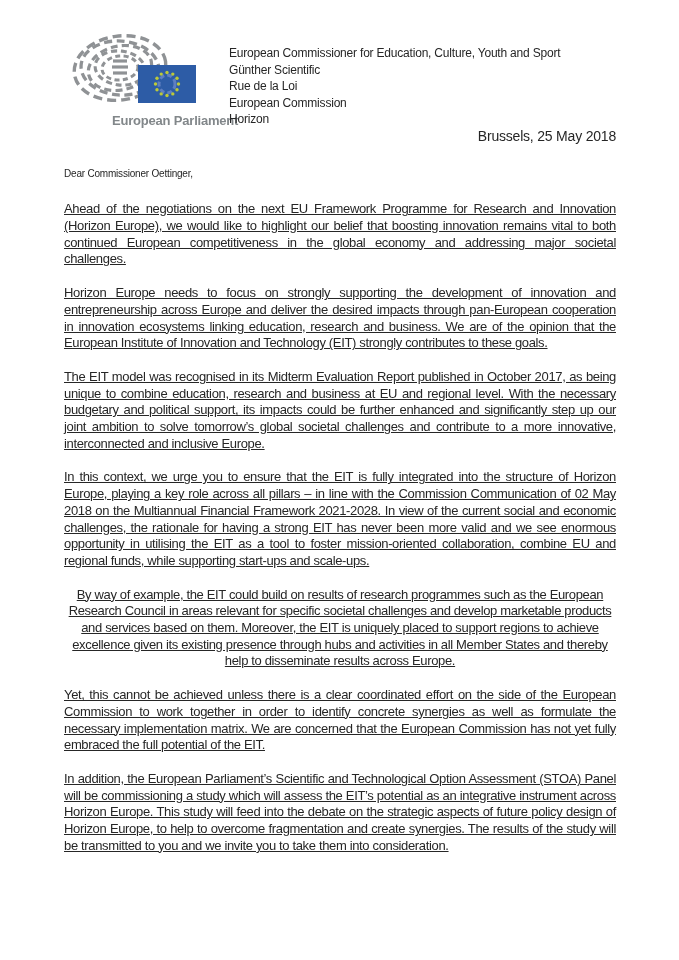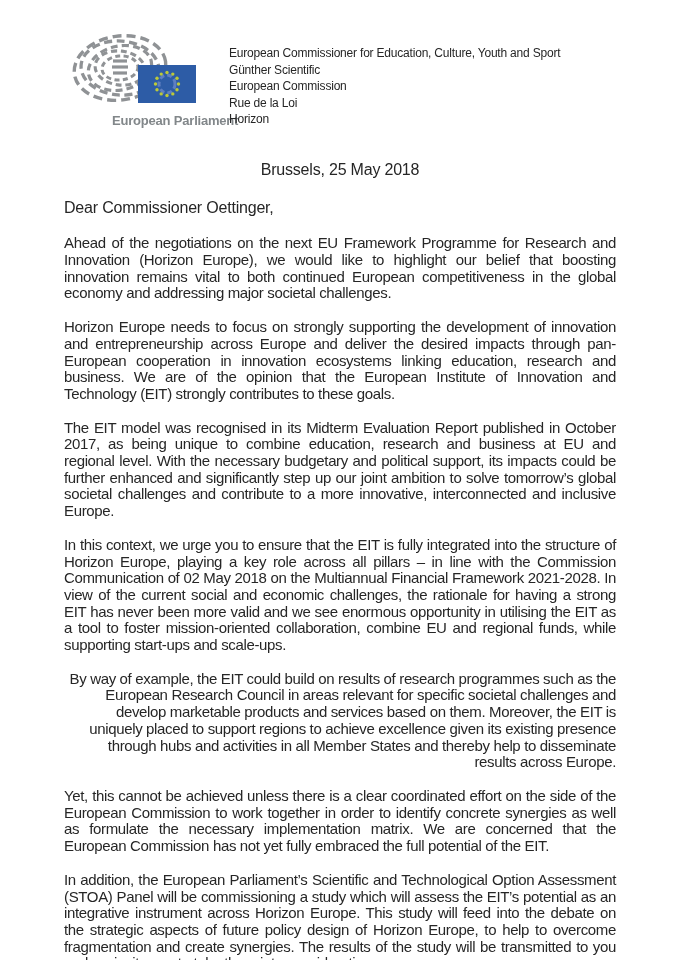--- a/index.html
+++ b/index.html
@@ -36,41 +36,41 @@
   }
   .recipient-block {
     flex: 1;
     text-align: left;
     padding-top: 12px;
     font-size: 12px;
     line-height: 16.6px;
     letter-spacing: -0.2px;
   }
   .date-line {
-    text-align: center;
-    margin-top: 34px;
-    font-size: 16px;
+    text-align: right;
+    font-size: 14px;
     line-height: 16.6px;
     letter-spacing: -0.2px;
   }
   .salutation {
     margin-top: 21px;
-    font-size: 16px;
+    font-size: 10px;
     line-height: 16.7px;
     letter-spacing: -0.2px;
   }
   .paragraphs .para {
     margin-top: 17px;
-    font-size: 15px;
+    font-size: 13px;
     line-height: 16.7px;
     letter-spacing: -0.35px;
     text-align: justify;
+    text-decoration: underline;
   }
   .paragraphs .para:first-child { margin-top: 19px; }
-  .paragraphs .para.left { text-align: right; }
+  .paragraphs .para.left { text-align: center; }
 </style>
 </head>
 <body>
 
 <div class="page" style="--flag-blue: #2d5ca6; --star-color: #bcc939; --hemicycle-gray: #8f9295; --logo-gray: #82878a; --inner-ring-blue: #5f7fc0;">
   <div class="content">
 
     <div class="letter-header">
 
       <div class="logo-block">
@@ -106,22 +106,22 @@
             <circle cx="93" cy="45.3" r="1.7"></circle>
               <circle cx="97.2" cy="41.1" r="1.7"></circle>
           </g>
         </svg>
         <div class="logo-wordmark">European Parliament</div>
       </div>
 
       <div class="recipient-block">
           <div class="addr-line">European Commissioner for Education, Culture, Youth and Sport</div>
           <div class="addr-line">Günther Scientific</div>
+          <div class="addr-line">Rue de la Loi</div>
           <div class="addr-line">European Commission</div>
-          <div class="addr-line">Rue de la Loi</div>
           <div class="addr-line">Horizon</div>
         </div>
     </div>
 
     <div class="date-line">Brussels, 25 May 2018</div>
 
     <div class="salutation">Dear Commissioner Oettinger,</div>
 
     <div class="paragraphs">
         <p class="para">Ahead of the negotiations on the next EU Framework Programme for Research and Innovation (Horizon Europe), we would like to highlight our belief that boosting innovation remains vital to both continued European competitiveness in the global economy and addressing major societal challenges.</p>

